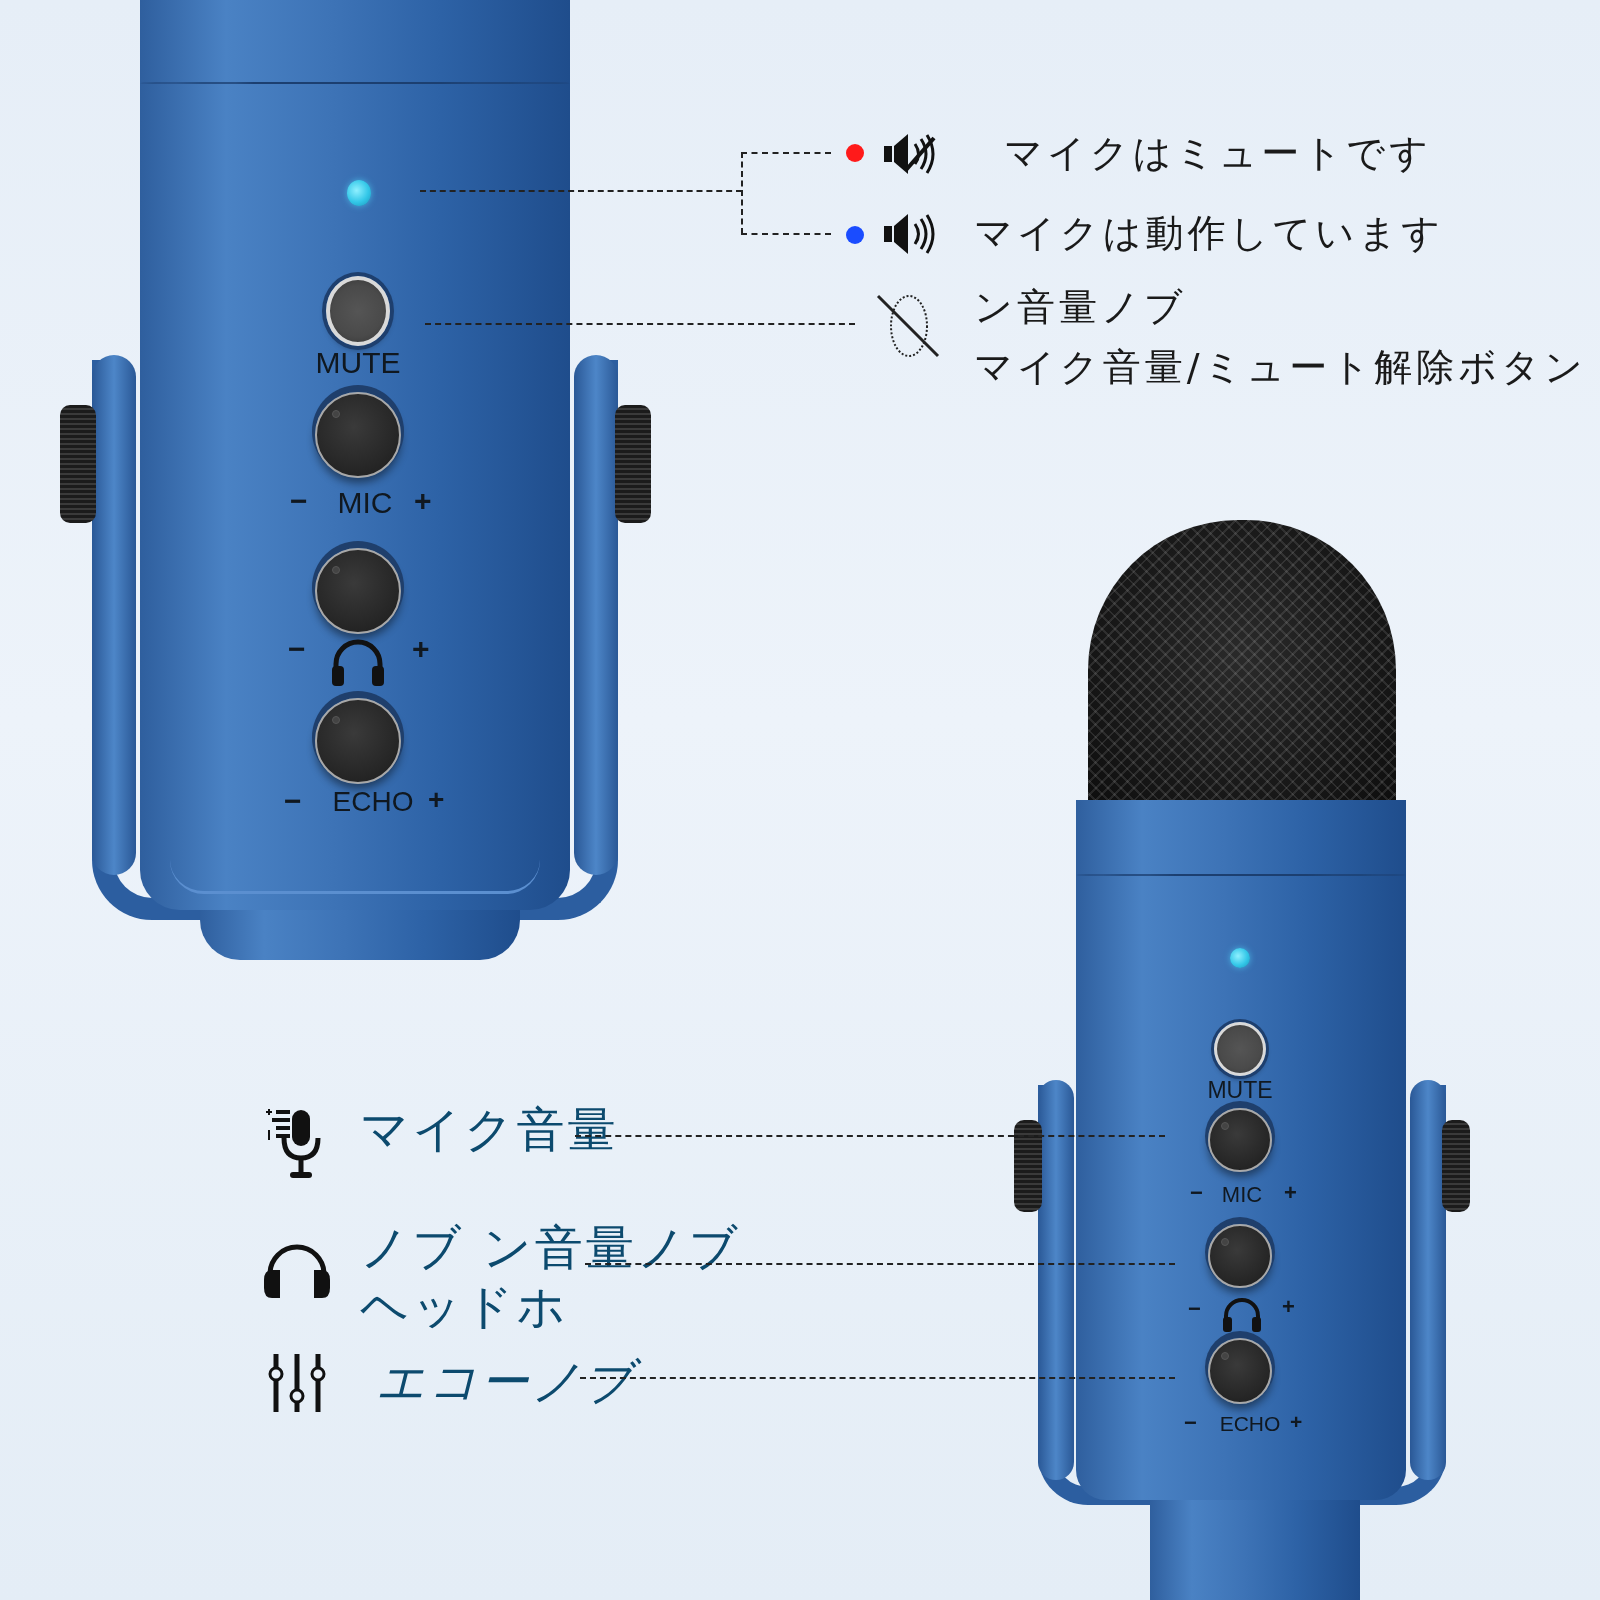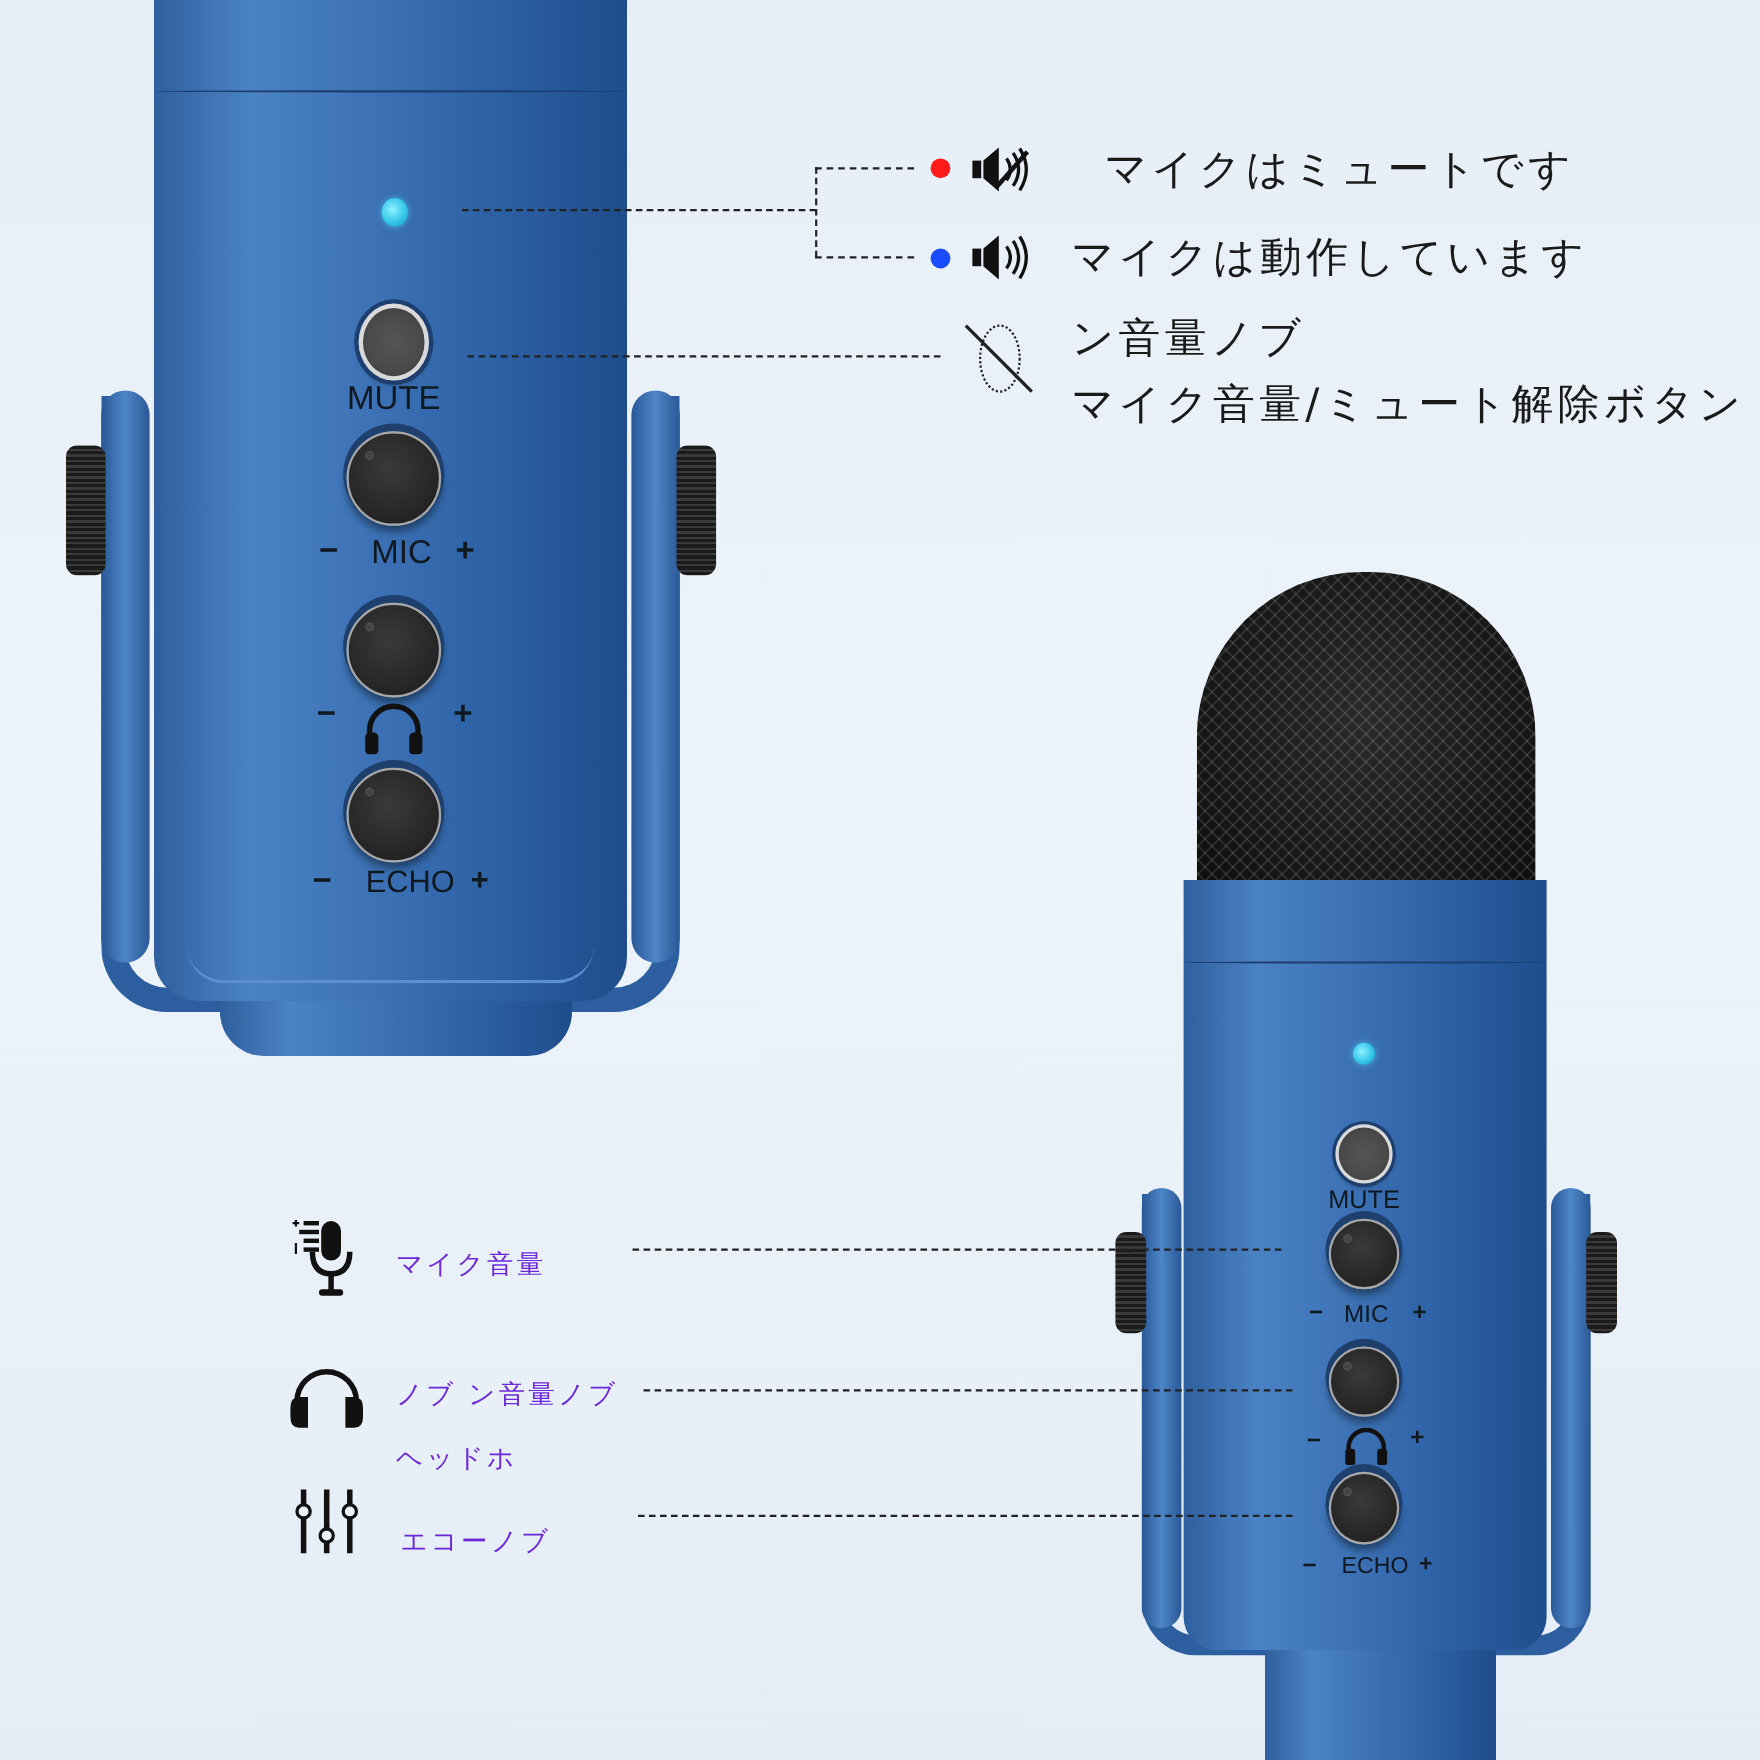--- a/index.html
+++ b/index.html
@@ -73,22 +73,22 @@
 
   
   .dash-h { position: absolute; border-top: 2px dashed #222; height: 0; }
   .dash-v { position: absolute; border-left: 2px dashed #222; width: 0; }
   .dot { position: absolute; width: 18px; height: 18px; border-radius: 50%; }
   .callout-text {
     position: absolute; font-size: 38px; color: #1a1a1a; letter-spacing: 4px;
     font-family: "DejaVu Sans", sans-serif; white-space: nowrap;
   }
   .legend-text {
-    position: absolute; font-size: 24px; color: #6d28d9; letter-spacing: 3px;
-    font-family: "DejaVu Sans", sans-serif; white-space: nowrap; line-height: 58px; margin-top: 20px;
+    position: absolute; font-size: 48px; color: #0c4a6e; letter-spacing: 3px;
+    font-family: "DejaVu Sans", sans-serif; white-space: nowrap; line-height: 58px;
   }
   svg { display: block; }
 </style>
 </head>
 <body>
 
 <div>
 
   <div class="yoke" style="left:92px; top:360px; width:526px; height:560px;"></div>
   <div class="yoke-arm" style="left:92px; top:355px; width:44px; height:520px;"></div>
@@ -259,16 +259,16 @@
     <div style="position:absolute; left:266px; top:1352px;">
       <svg width="62" height="62" viewBox="0 0 62 62">
         <line x1="10" y1="2" x2="10" y2="60" stroke="#111" stroke-width="5"></line>
         <circle cx="10" cy="22" r="6" fill="#eaf1f9" stroke="#111" stroke-width="3"></circle>
         <line x1="31" y1="2" x2="31" y2="60" stroke="#111" stroke-width="5"></line>
         <circle cx="31" cy="44" r="6" fill="#eaf1f9" stroke="#111" stroke-width="3"></circle>
         <line x1="52" y1="2" x2="52" y2="60" stroke="#111" stroke-width="5"></line>
         <circle cx="52" cy="22" r="6" fill="#eaf1f9" stroke="#111" stroke-width="3"></circle>
       </svg>
     </div>
-    <div class="legend-text" style="left:364px; top:1352px;">エコーノブ</div>
+    <div class="legend-text" style="left:376px; top:1352px;font-style:italic;">エコーノブ</div>
     <div class="dash-h" style="left:580px; top:1377px; width:595px;"></div>
   </div>
 </div>
 
 </body></html>

